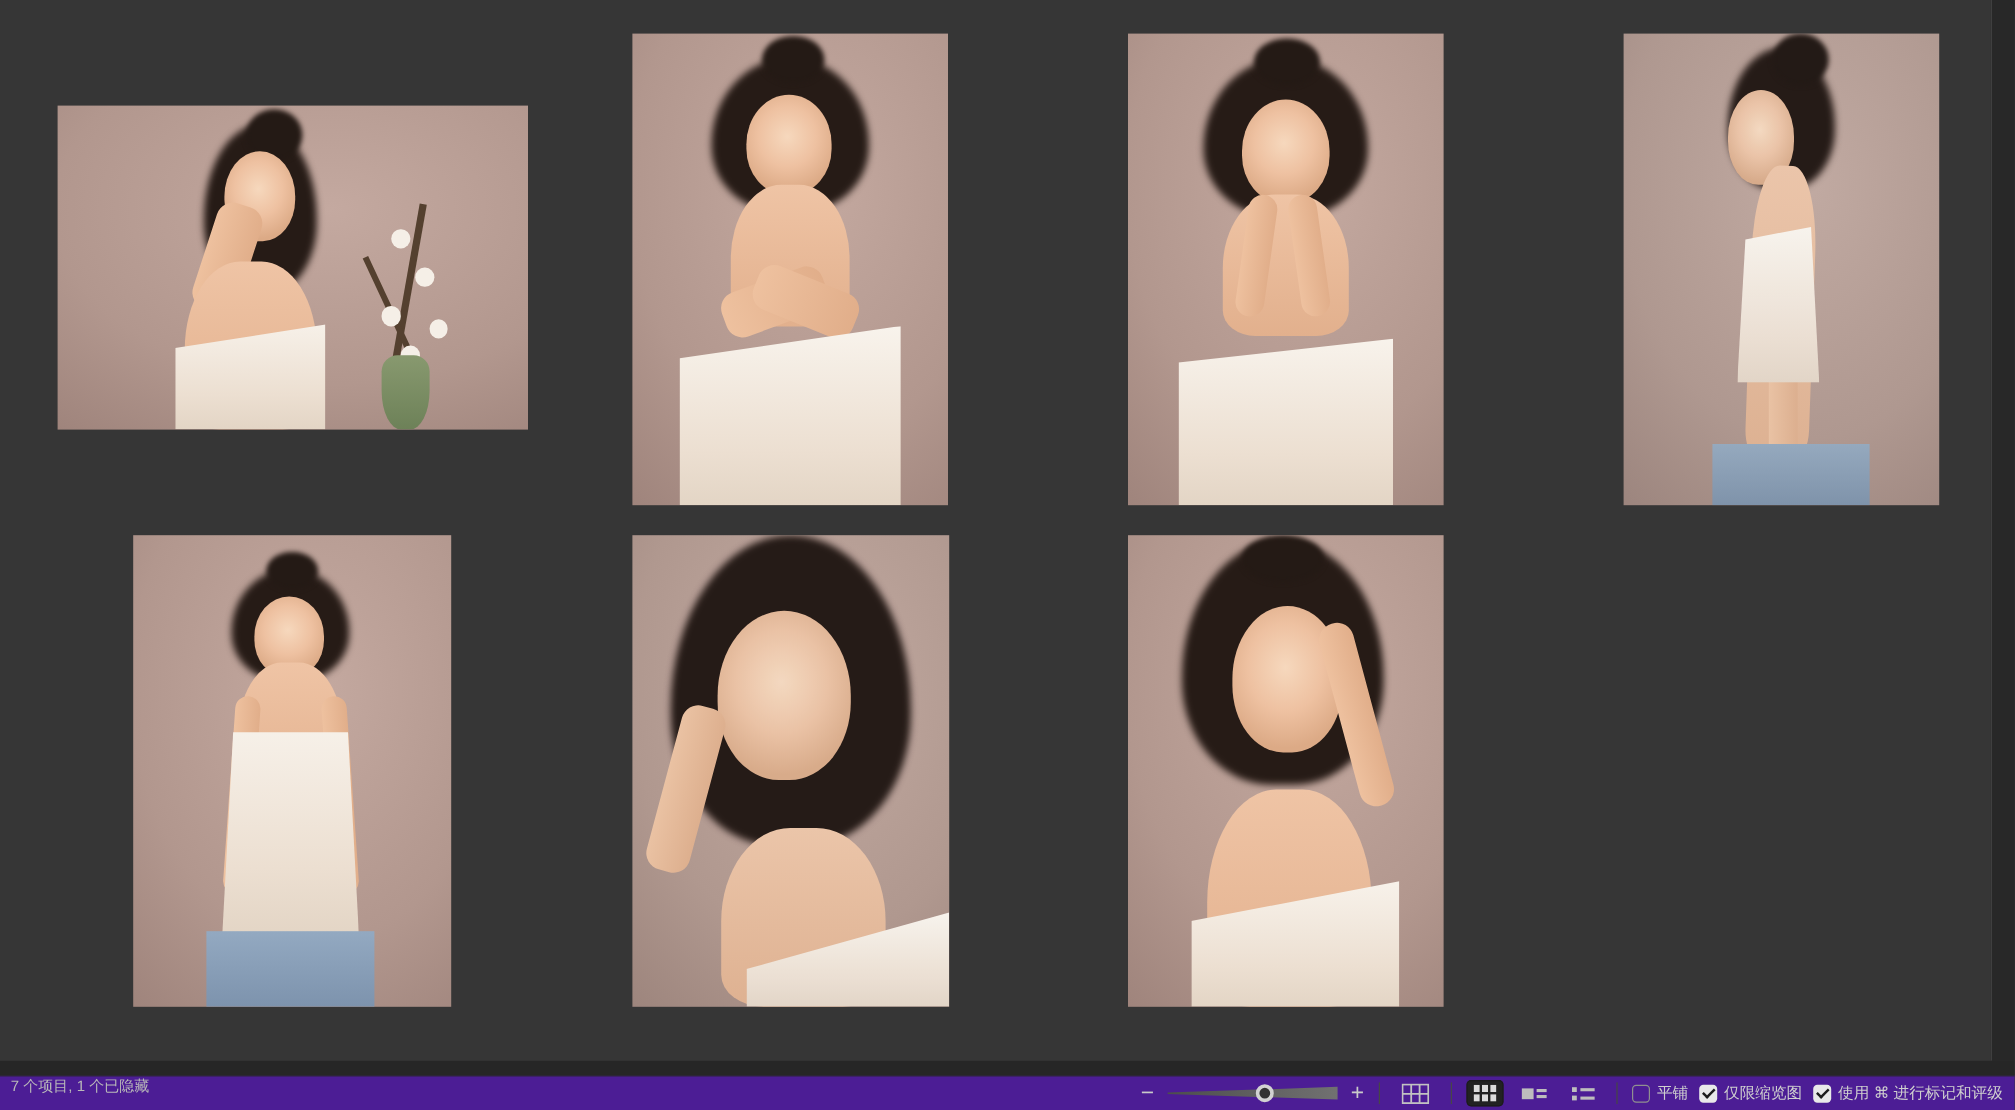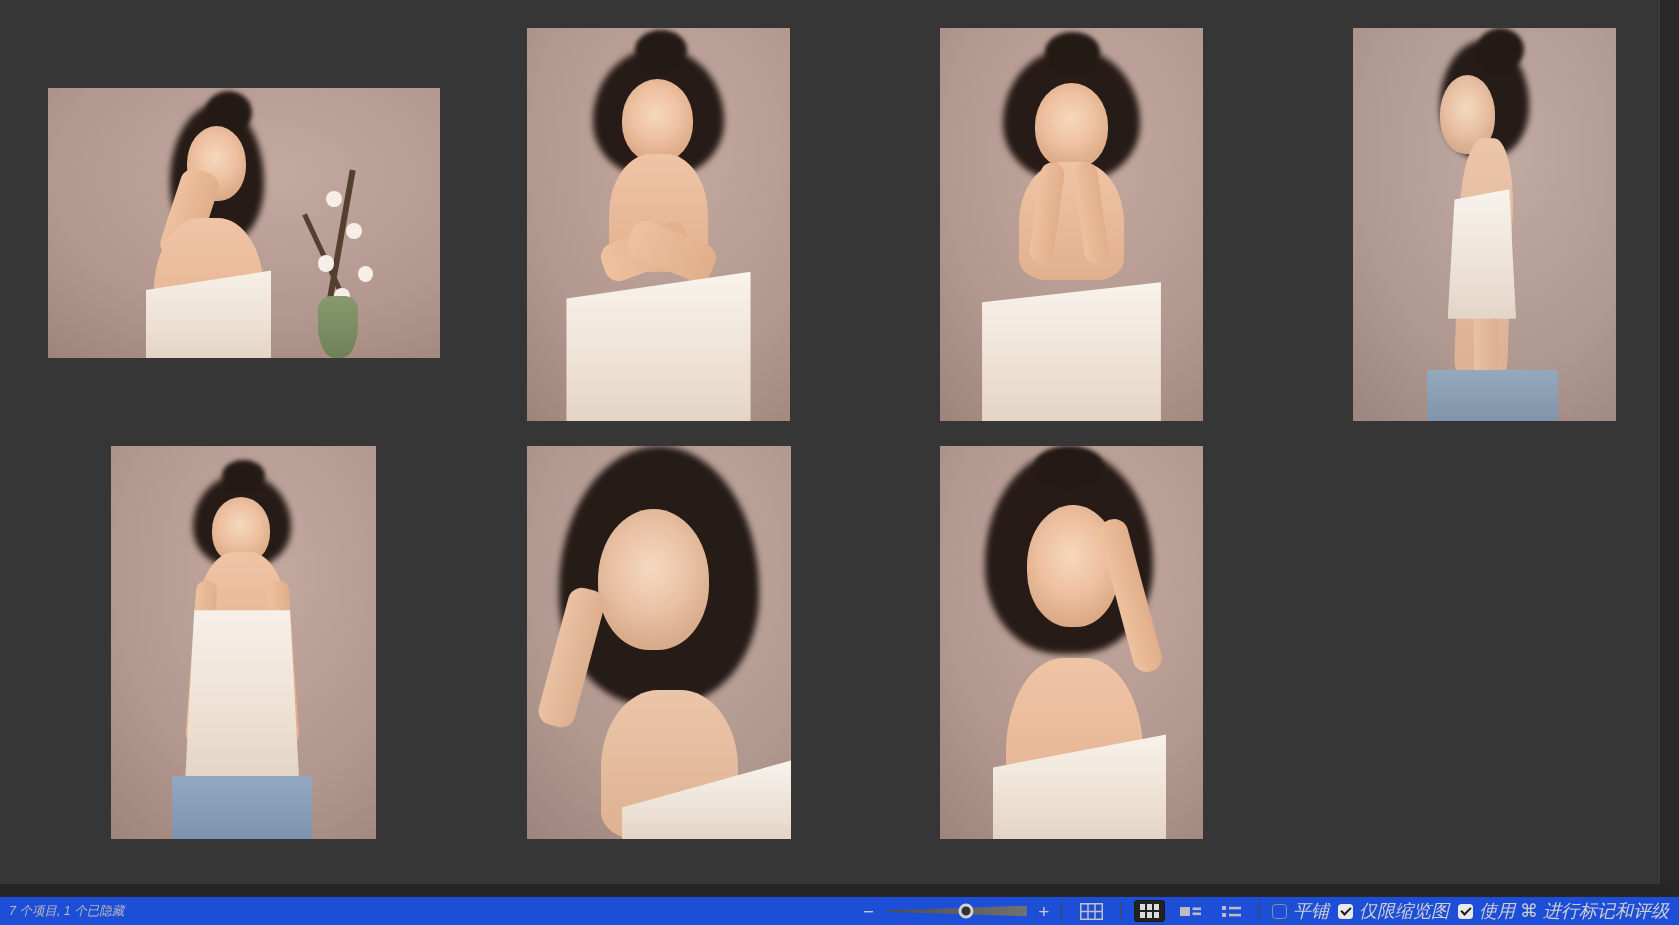--- a/index.html
+++ b/index.html
@@ -104,23 +104,23 @@
 
   
   .vscroll{
     position:absolute;right:0;top:0;width:19px;height:884px;
     background:#282828;border-left:1px solid #3f3f3f;
   }
 
   
   .divider-strip{position:absolute;left:0;top:884px;width:100%;height:12px;background:#262626;}
   .statusbar{
-    position:absolute;left:0;top:896px;width:100%;height:29px;background:#1d4ed8;
+    position:absolute;left:0;top:896px;width:100%;height:29px;background:#4c1d95;
     border-top:1px solid #272727;box-sizing:border-box;
-    display:flex;align-items:center;color:#bdbdbd;font-size:12.5px;font-style:italic;
+    display:flex;color:#bdbdbd;font-size:12.5px;
   }
   .status-text{margin-left:9px;white-space:nowrap;color:#b9b9b9;}
   .status-right{margin-left:auto;margin-right:10px;display:flex;align-items:center;gap:9px;}
 
   .zoom-glyph{color:#c9c9c9;font-size:19px;line-height:1;font-weight:400;cursor:default;user-select:none;}
   .slider{position:relative;width:142px;height:18px;margin:0 2px;}
   .slider-track{
     position:absolute;left:0;top:3px;width:100%;height:12px;
     background:linear-gradient(90deg,#4d4d4d,#717171);
     clip-path:polygon(0 46%,100% 6%,100% 94%,0 56%);
@@ -144,21 +144,21 @@
   .cb .box{
     width:15px;height:15px;border-radius:3.5px;box-sizing:border-box;
     border:1.5px solid #909090;background:transparent;position:relative;
   }
   .cb.checked .box{border:none;background:#e9e9e9;}
   .cb.checked .box::after{
     content:"";position:absolute;left:3px;top:3.5px;width:8px;height:4px;
     border-left:2px solid #1d1d1d;border-bottom:2px solid #1d1d1d;
     transform:rotate(-45deg);
   }
-  .cb-label{color:#cfcfcf;font-size:18px;white-space:nowrap;}
+  .cb-label{color:#cfcfcf;font-size:13px;white-space:nowrap;}
 </style>
 </head>
 <body>
 
 <div class="content">
 
   <figure class="photo p1">
     <i class="hair"></i>
     <i class="bun"></i>
     <i class="face"></i>

